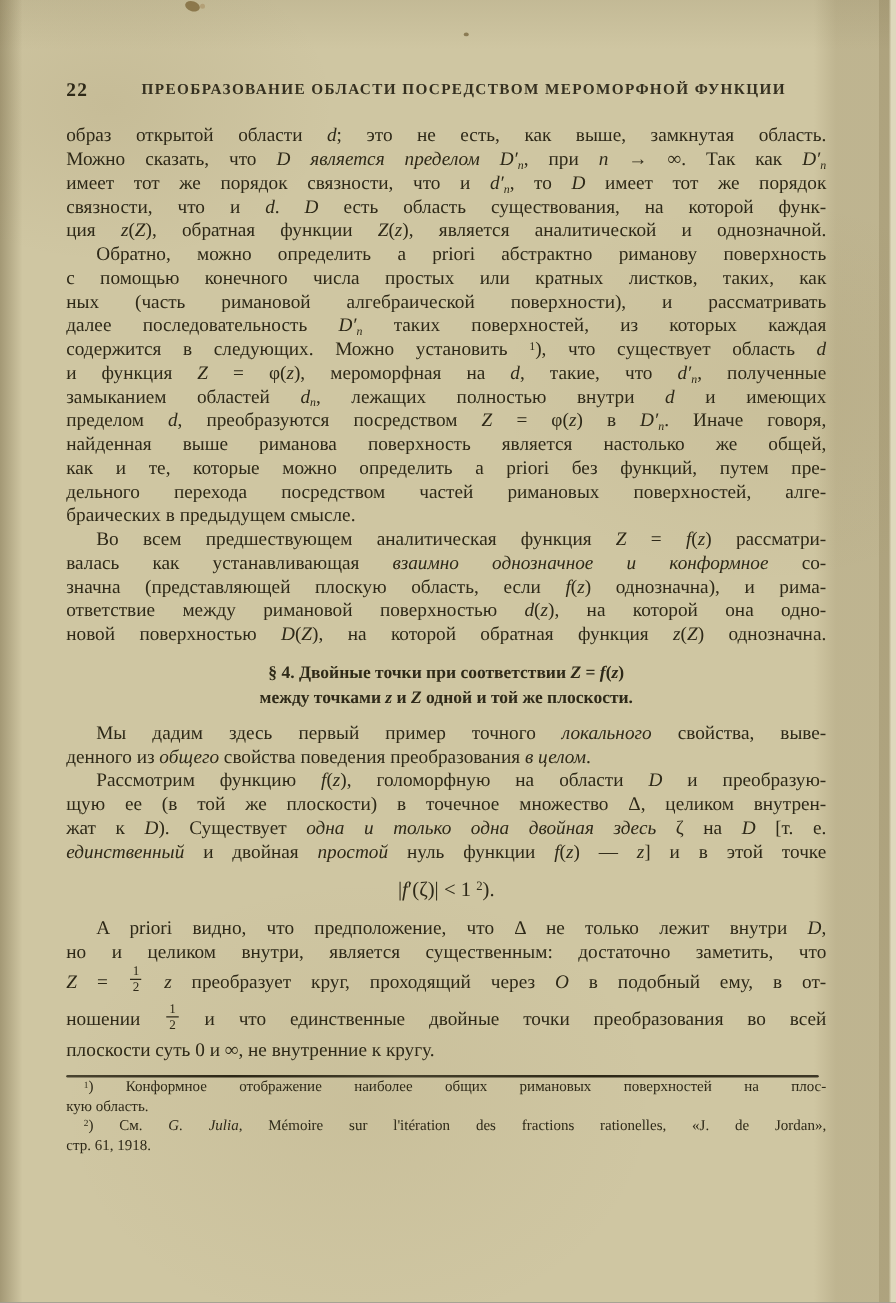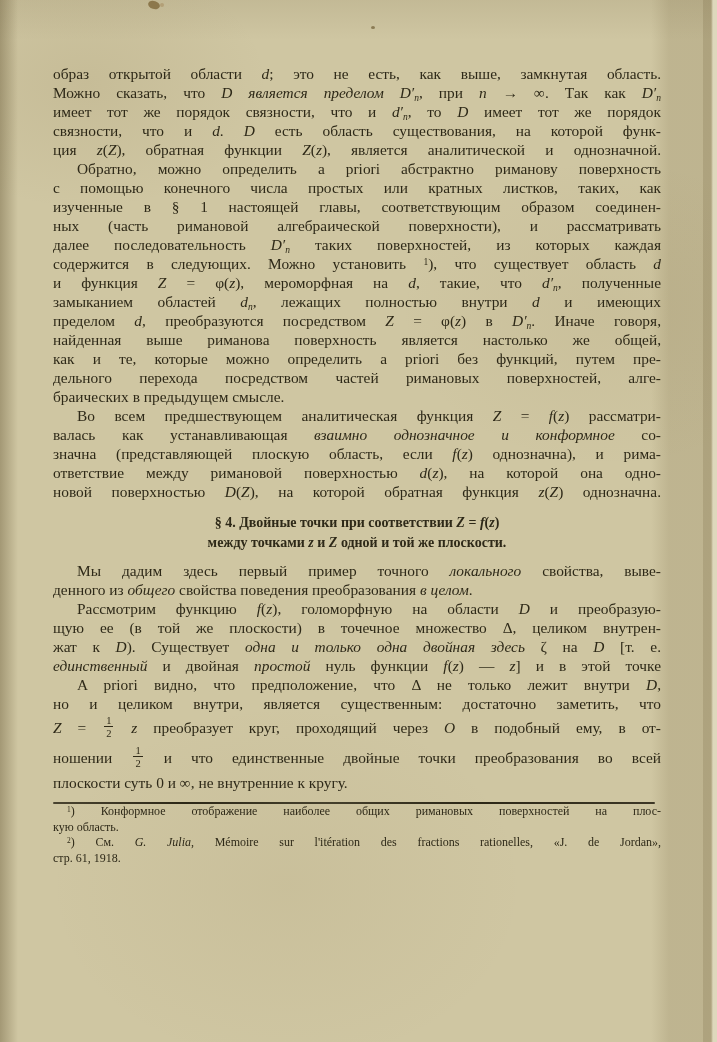--- a/index.html
+++ b/index.html
@@ -65,32 +65,35 @@
 <body>
 
 <div class="page">
   <div class="edge-left"></div>
   <div class="edge-right"></div>
   <div class="blemish b1"></div>
   <div class="blemish b2"></div>
   <div class="blemish b3"></div>
 
   <div class="text">
+    <div class="header">
+      <span class="pagenum">22</span>
+      <span class="runtitle">ПРЕОБРАЗОВАНИЕ ОБЛАСТИ ПОСРЕДСТВОМ МЕРОМОРФНОЙ ФУНКЦИИ</span>
+    </div>
     <div id="body-root">
         <div class="para">
           <div class="line"><span>образ открытой области </span><span class="it">d</span><span>; это не есть, как выше, замкнутая область.</span></div>
           <div class="line"><span>Можно сказать, что </span><span class="it">D является пределом D′</span><sub class="it">n</sub><span>, при </span><span class="it">n</span><span> → ∞. Так как </span><span class="it">D′</span><sub class="it">n</sub></div>
           <div class="line"><span>имеет тот же порядок связности, что и </span><span class="it">d′</span><sub class="it">n</sub><span>, то </span><span class="it">D</span><span> имеет тот же порядок</span></div>
           <div class="line"><span>связности, что и </span><span class="it">d</span><span>. </span><span class="it">D</span><span> есть область существования, на которой функ-</span></div>
           <div class="line"><span>ция </span><span class="it">z</span><span>(</span><span class="it">Z</span><span>), обратная функции </span><span class="it">Z</span><span>(</span><span class="it">z</span><span>), является аналитической и однозначной.</span></div>
         </div>
         <div class="para">
           <div class="line indent"><span>Обратно, можно определить a priori абстрактно риманову поверхность</span></div>
           <div class="line"><span>с помощью конечного числа простых или кратных листков, таких, как</span></div>
-          <div class="line"><span>изученные в § 1 настоящей главы, соответствующим образом соединен-</span></div>
           <div class="line"><span>ных (часть римановой алгебраической поверхности), и рассматривать</span></div>
           <div class="line"><span>далее последовательность </span><span class="it">D′</span><sub class="it">n</sub><span> таких поверхностей, из которых каждая</span></div>
           <div class="line"><span>содержится в следующих. Можно установить </span><sup>1</sup><span>), что существует область </span><span class="it">d</span></div>
           <div class="line"><span>и функция </span><span class="it">Z</span><span> = φ(</span><span class="it">z</span><span>), мероморфная на </span><span class="it">d</span><span>, такие, что </span><span class="it">d′</span><sub class="it">n</sub><span>, полученные</span></div>
           <div class="line"><span>замыканием областей </span><span class="it">d</span><sub class="it">n</sub><span>, лежащих полностью внутри </span><span class="it">d</span><span> и имеющих</span></div>
           <div class="line"><span>пределом </span><span class="it">d</span><span>, преобразуются посредством </span><span class="it">Z</span><span> = φ(</span><span class="it">z</span><span>) в </span><span class="it">D′</span><sub class="it">n</sub><span>. Иначе говоря,</span></div>
           <div class="line"><span>найденная выше риманова поверхность является настолько же общей,</span></div>
           <div class="line"><span>как и те, которые можно определить a priori без функций, путем пре-</span></div>
           <div class="line"><span>дельного перехода посредством частей римановых поверхностей, алге-</span></div>
           <div class="line short"><span>браических в предыдущем смысле.</span></div>
@@ -109,20 +112,21 @@
         <div class="para">
           <div class="line indent"><span>Мы дадим здесь первый пример точного </span><span class="it">локального</span><span> свойства, выве-</span></div>
           <div class="line short"><span>денного из </span><span class="it">общего</span><span> свойства поведения преобразования </span><span class="it">в целом</span><span>.</span></div>
         </div>
         <div class="para">
           <div class="line indent"><span>Рассмотрим функцию </span><span class="it">f</span><span>(</span><span class="it">z</span><span>), голоморфную на области </span><span class="it">D</span><span> и преобразую-</span></div>
           <div class="line"><span>щую ее (в той же плоскости) в точечное множество Δ, целиком внутрен-</span></div>
           <div class="line"><span>жат к </span><span class="it">D</span><span>). Существует </span><span class="it">одна и только одна двойная здесь</span><span> ζ на </span><span class="it">D</span><span> [т. е.</span></div>
           <div class="line"><span class="it">единственный</span><span> и двойная </span><span class="it">простой</span><span> нуль функции </span><span class="it">f</span><span>(</span><span class="it">z</span><span>) — </span><span class="it">z</span><span>] и в этой точке</span></div>
         </div>
+        <div class="formula"><span>|</span><span class="it">f</span><span>′(ζ)| &lt; 1 </span><sup>2</sup><span>).</span></div>
         <div class="para">
           <div class="line indent"><span>A priori видно, что предположение, что Δ не только лежит внутри </span><span class="it">D</span><span>,</span></div>
           <div class="line"><span>но и целиком внутри, является существенным: достаточно заметить, что</span></div>
           <div class="line tall"><span class="it">Z</span><span> = </span><span class="frac"><span class="fn">1</span><span class="fd">2</span></span><span> </span><span class="it">z</span><span> преобразует круг, проходящий через </span><span class="it">O</span><span> в подобный ему, в от-</span></div>
           <div class="line tall"><span>ношении </span><span class="frac"><span class="fn">1</span><span class="fd">2</span></span><span> и что единственные двойные точки преобразования во всей</span></div>
           <div class="line short"><span>плоскости суть 0 и ∞, не внутренние к кругу.</span></div>
         </div>
         <div class="rule"></div>
         <div class="fnote">
           <div class="fline indent"><sup>1</sup><span>) Конформное отображение наиболее общих римановых поверхностей на плос-</span></div>

